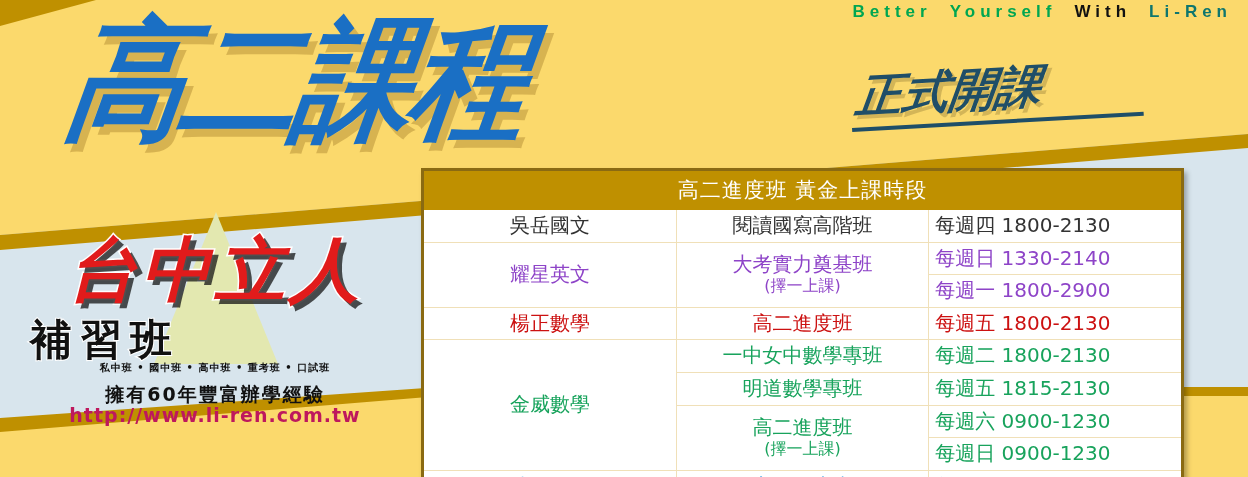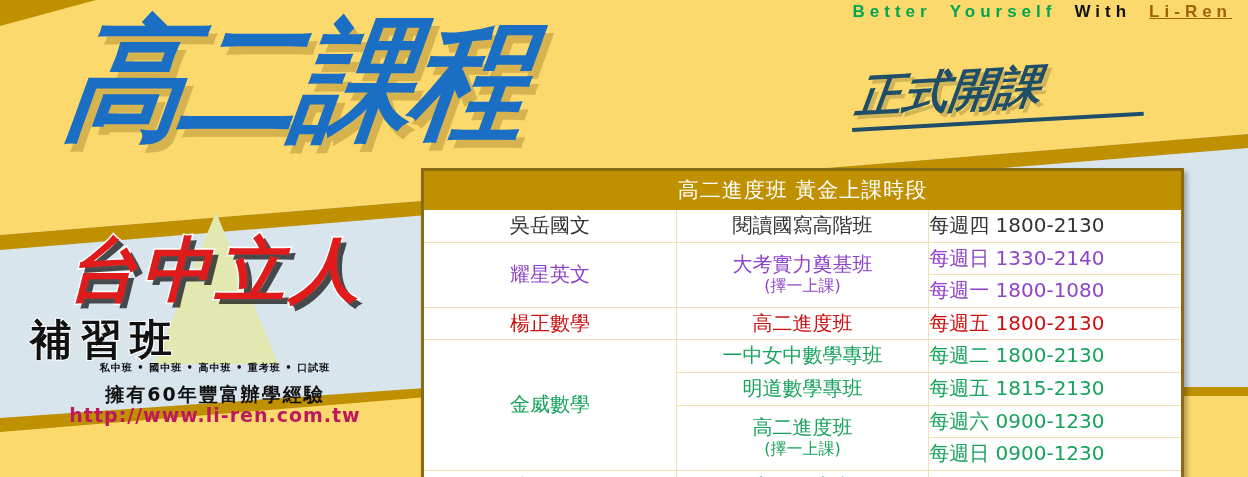--- a/index.html
+++ b/index.html
@@ -50,21 +50,21 @@
 
   
   .tagline{
     position:absolute;top:2px;right:16px;
     font-size:17px;font-weight:bold;letter-spacing:5px;
     white-space:nowrap;
     font-family:"Liberation Sans","DejaVu Sans",sans-serif;
   }
   .tagline .w1{color:#00a651;}
   .tagline .w2{color:#111111;}
-  .tagline .w3{color:#a16207;text-decoration:underline;}
+  .tagline .w3{color:#0f766e;}
   .tagline span{margin-right:18px;}
   .tagline span:last-child{margin-right:0;}
 
   
   .headline{
     position:absolute;left:78px;top:14px;
     font-family:"DejaVu Serif","Liberation Serif",serif;
     font-size:118px;line-height:1;font-weight:bold;
     font-style:italic;
     color:#1a6fc4;
@@ -168,21 +168,21 @@
     text-align:center;
     padding:5px 0 6px 0;
     letter-spacing:1px;
   }
   table.sched td{
     font-family:"DejaVu Sans","Liberation Sans",sans-serif;
     font-size:20px;
     text-align:center;
     vertical-align:middle;
     border-top:1px solid #f0e0b8;
-    padding:4px 0;
+    padding:4px 6px;
     line-height:1.18;
   }
   table.sched td.teacher{border-right:1px solid #f0e0b8;width:126px;}
   table.sched td.course{border-right:1px solid #f0e0b8;width:222px;}
   table.sched td.time{width:auto;padding-right:96px;margin-top:38px;}
   table.sched tr:first-child td{border-top:none;}
   .c-black{color:#333333;}
   .c-purple{color:#8e44c8;}
   .c-red{color:#cc1111;}
   .c-green{color:#18a35c;}
@@ -231,21 +231,21 @@
             <td class="teacher c-black" rowspan="1">吳岳國文</td>
             <td class="course c-black" rowspan="1">閱讀國寫高階班</td>
             <td class="time c-black"><span class="nb">每週四 1800-2130</span></td>
           </tr>
           <tr>
             <td class="teacher c-purple" rowspan="2">耀星英文</td>
             <td class="course c-purple" rowspan="2">大考實力奠基班<span class="small-note">(擇一上課)</span></td>
             <td class="time c-purple"><span class="nb">每週日 1330-2140</span></td>
           </tr>
           <tr>
-            <td class="time c-purple"><span class="nb">每週一 1800-1080</span></td>
+            <td class="time c-purple"><span class="nb">每週一 1800-2900</span></td>
           </tr>
           <tr>
             <td class="teacher c-red" rowspan="1">楊正數學</td>
             <td class="course c-red" rowspan="1">高二進度班</td>
             <td class="time c-red"><span class="nb">每週五 1800-2130</span></td>
           </tr>
           <tr>
             <td class="teacher c-green" rowspan="4">金威數學</td>
             <td class="course c-green" rowspan="1">一中女中數學專班</td>
             <td class="time c-green"><span class="nb">每週二 1800-2130</span></td>

